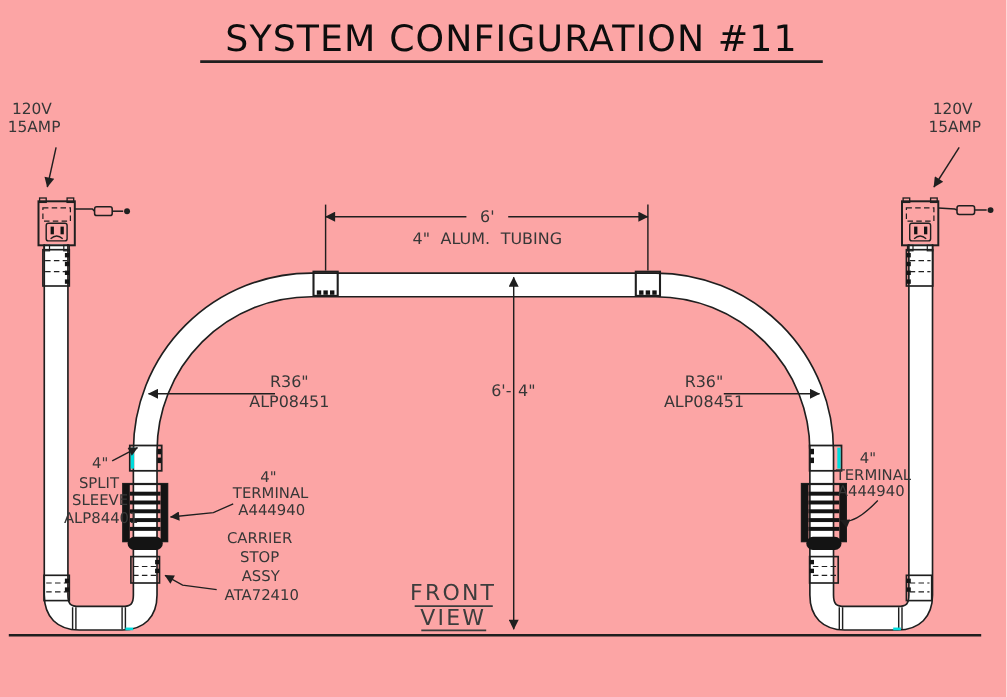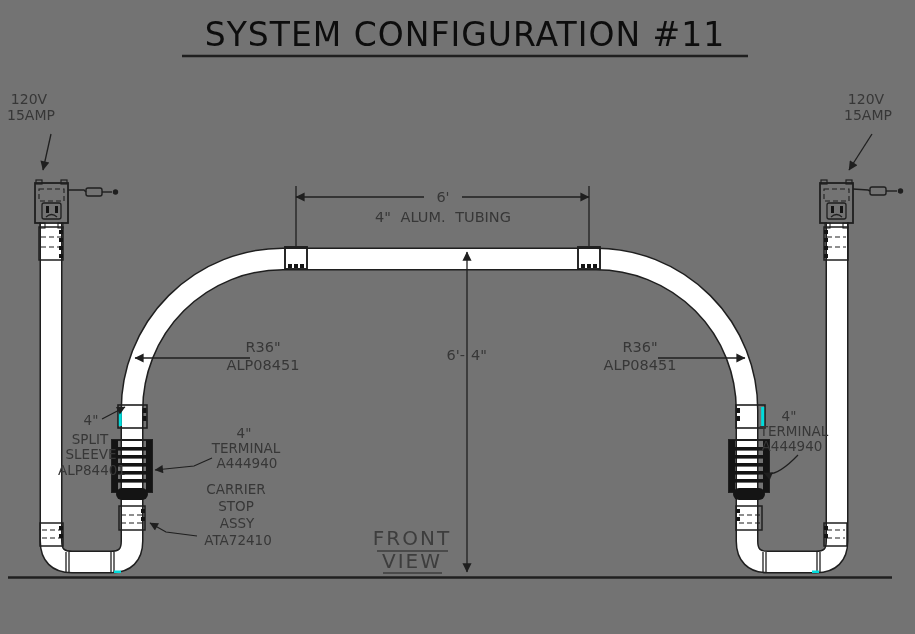--- a/index.html
+++ b/index.html
@@ -1,16 +1,16 @@
 <!DOCTYPE html>
 <html><head>
 <meta charset="utf-8">
 <style>
   html,body{margin:0;padding:0;background:#ffffff;}
-  .page{position:relative;width:915px;height:634px;background:#737373;overflow:hidden;
+  .page{position:relative;width:915px;height:634px;background:#fca5a5;overflow:hidden;
         font-family:"DejaVu Sans", sans-serif;}
   svg text{font-family:"DejaVu Sans", sans-serif;fill:#373737;}
   .ttl{font-size:33px;fill:#0d0d0d;letter-spacing:1px;}
   .lbl{font-size:13.5px;}
   .mid{font-size:14.5px;}
   .pwr{font-size:14px;}
   .fv{font-size:20px;letter-spacing:2px;fill:#3d3d3d;}
   .ln{stroke:#1f1f1f;fill:none;}
   .white{stroke:#ffffff;fill:none;}
   .filldark{fill:#141414;stroke:none;}

